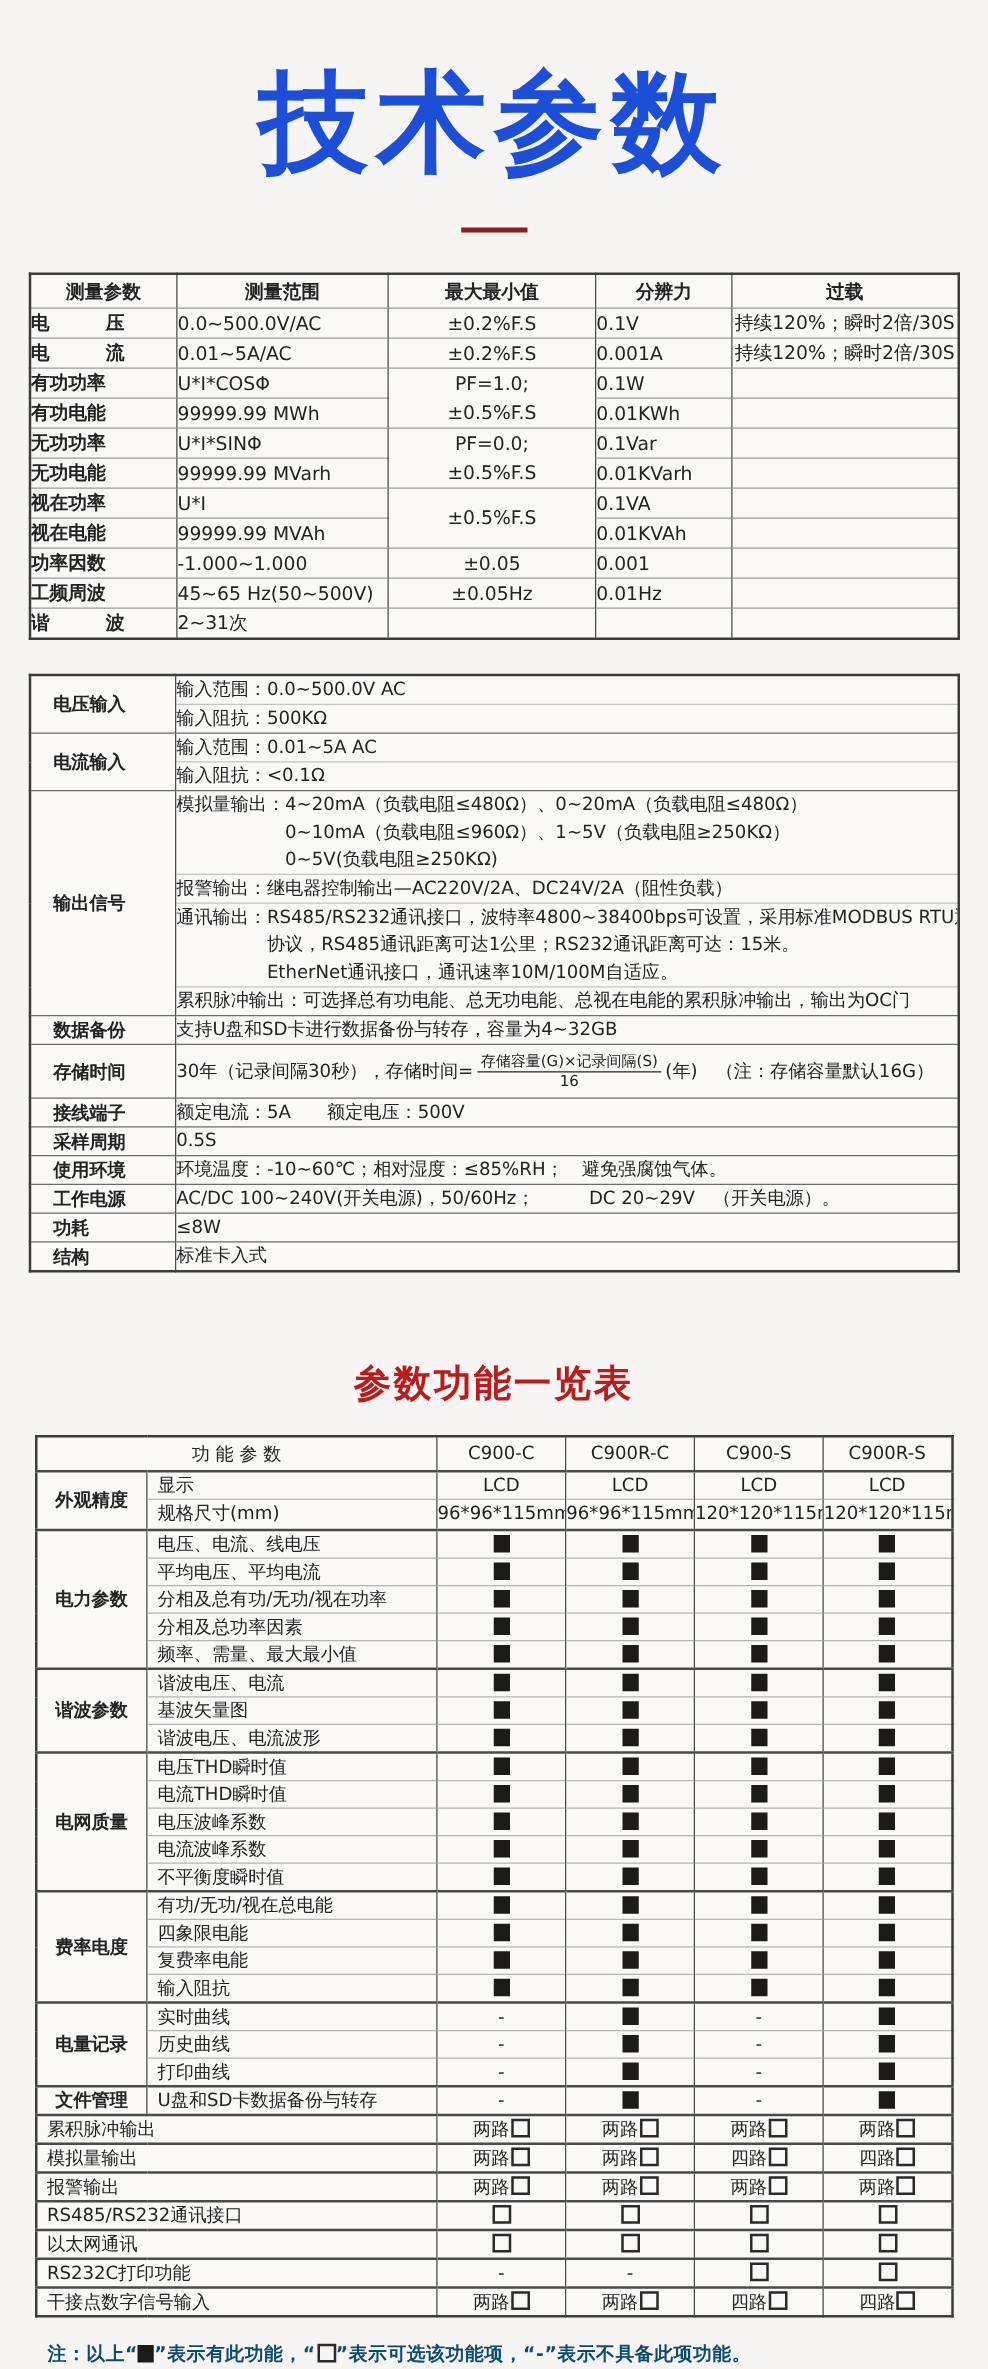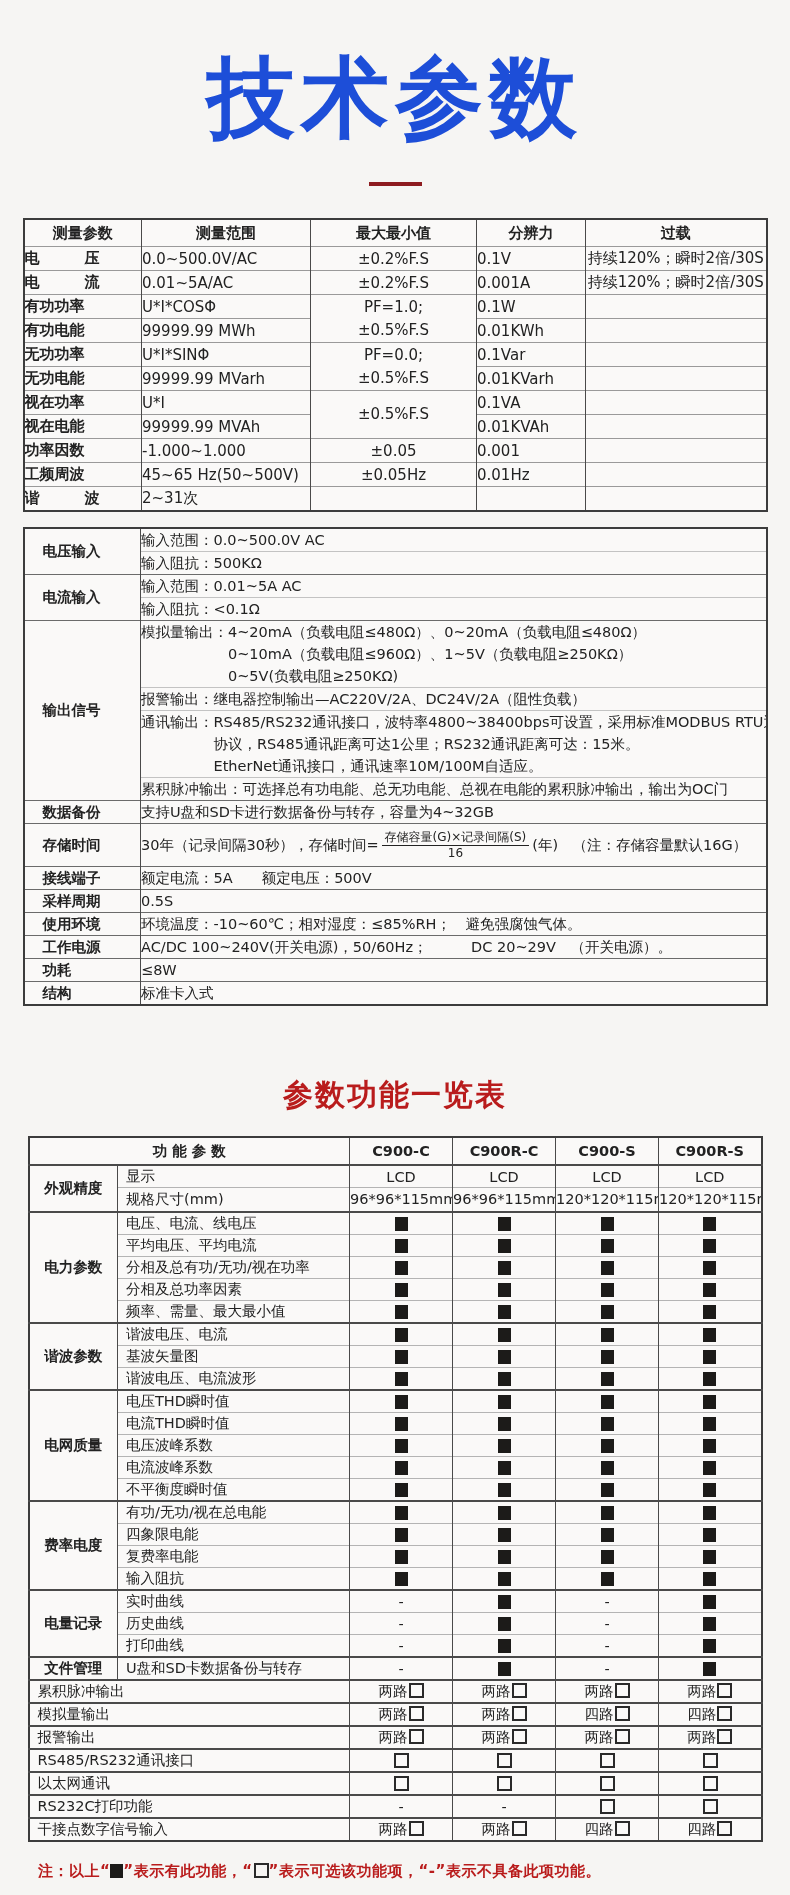--- a/index.html
+++ b/index.html
@@ -43,21 +43,21 @@
     overflow:hidden;
   }
   #spec-table thead th{font-weight:bold;text-align:center;height:26px;}
   .t1c0{text-align:left;padding-left:20px;font-weight:bold;}
   .t1c1{text-align:left;padding-left:10px;}
   .t1c2{text-align:center;}
   .t1c3{text-align:left;padding-left:14px;}
   .t1c4{text-align:center;}
   .mline{height:23px;line-height:23px;text-align:center;}
   
-  #io-table{width:745px;margin:15px auto 0;}
+  #io-table{width:745px;margin:27px auto 0;}
   #io-table th,#io-table td{
     padding:0;font-size:14.5px;white-space:pre;overflow:hidden;
   }
   #io-table .iolabel{
     width:117px;
     text-align:left;padding-left:18px;
     font-weight:bold;
     border-right:1px solid #4a4a4a;
     vertical-align:middle;
   }
@@ -82,38 +82,38 @@
     letter-spacing:2px;
   }
   
   #func-table{width:735px;margin:20px auto 0;}
   #func-table th,#func-table td{
     padding:0;font-size:14.5px;height:21px;
     border-left:1px solid #4a4a4a;
     white-space:pre;overflow:hidden;
     font-weight:normal;
   }
-  #func-table thead th{font-weight:bold;height:26px;border-top:none;}
+  #func-table thead th{font-weight:normal;height:26px;border-top:none;}
   #func-table tr.gstart > th,#func-table tr.gstart > td{border-top:2px solid #4a4a4a;}
   #func-table tr.grow > th,#func-table tr.grow > td{border-top:1px solid #b4b4b4;}
   #func-table tr.bstart > th,#func-table tr.bstart > td{border-top:2px solid #4a4a4a;}
   .fgroup{text-align:center;font-weight:bold !important;vertical-align:middle;}
   .fitem{text-align:left;padding-left:8px !important;}
   .fval{text-align:center;}
   .blabel{text-align:left;padding-left:8px !important;}
   tr.tallrow th,tr.tallrow td{height:46px;vertical-align:top;line-height:23px;}
   
   .bsq{display:inline-block;width:13px;height:14px;background:#1c1b19;vertical-align:-2px;}
   .osq{display:inline-block;width:11px;height:11px;border:2px solid #2a2a2a;background:transparent;vertical-align:-2px;margin-left:1px;}
   
   .footnote{
     margin:20px 0 0 38px;
     font-size:15px;
     font-weight:bold;
-    color:#b91c1c;
+    color:#0c4a6e;
     letter-spacing:0.5px;
   }
 </style>
 </head>
 <body>
 
 <div class="page-title">技术参数</div>
 <div class="divider" id="divider" style="background: rgb(142, 28, 32);"></div>
 
 <table id="spec-table">

